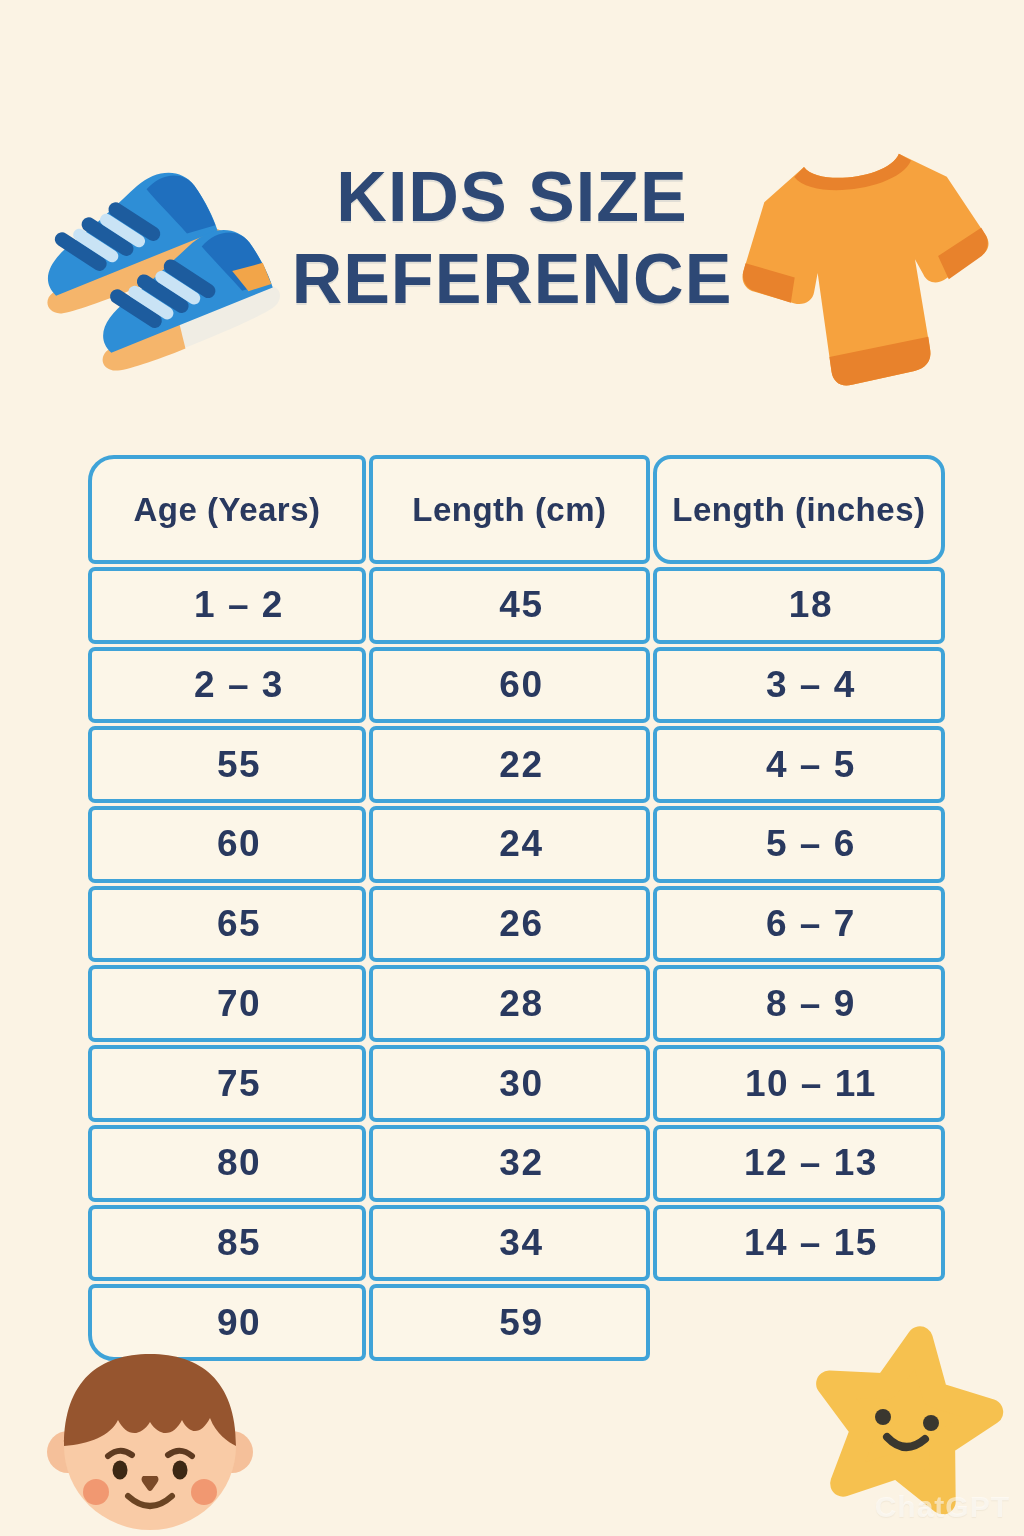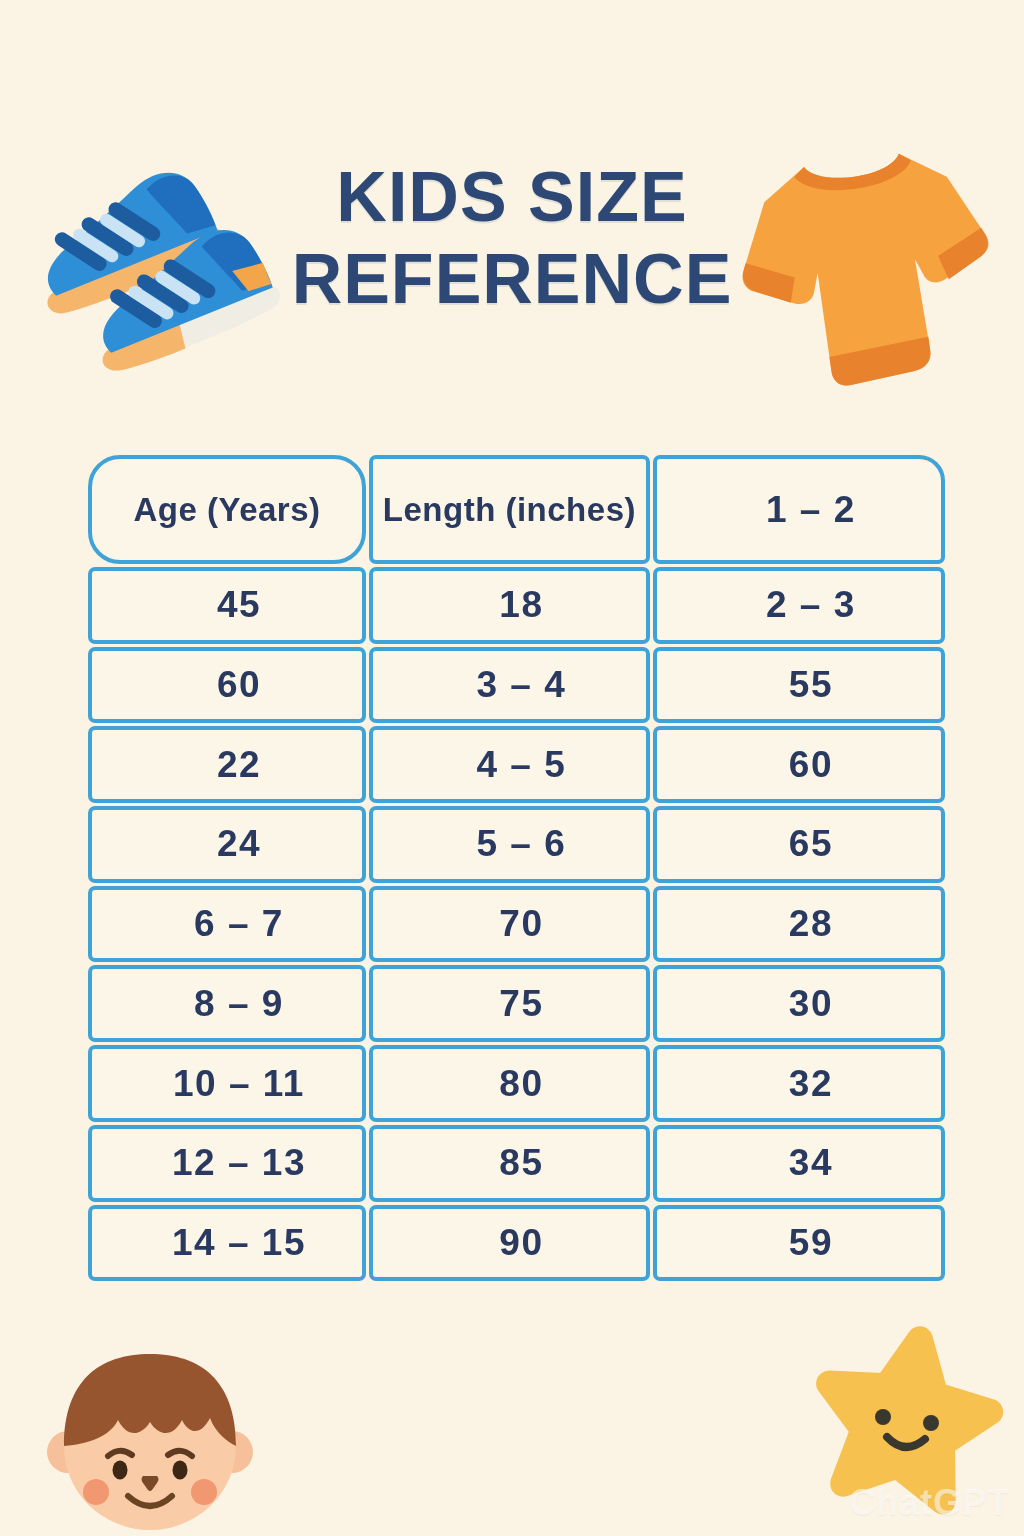--- a/index.html
+++ b/index.html
@@ -23,34 +23,34 @@
     grid-template-rows:109px repeat(10, 1fr);
     gap:3px; box-sizing:border-box; z-index:1;
   }
   .cell{
     border:4.5px solid #3FA3D8; background:#FCF6E8; border-radius:7px;
     display:flex; align-items:center; justify-content:center;
     color:#29395F; font-weight:bold;
   }
   .cell.head{ font-size:33px; letter-spacing:0.5px; }
   .cell.data{ font-size:37px; letter-spacing:1.5px;padding-left:24px; }
-  .cell:nth-child(1){ border-top-left-radius:26px;border-radius:32px; }
-  .cell:nth-child(3){ border-top-right-radius:26px; }
+  .cell:nth-child(1){ border-top-left-radius:26px; }
+  .cell:nth-child(3){ border-top-right-radius:26px;border-radius:18px; }
   .cell:nth-child(31){ border-bottom-left-radius:26px; }
   .cell:nth-child(33){ border-bottom-right-radius:26px; }
   
   .deco{ position:absolute; }
   .deco svg{ display:block; overflow:visible; }
   .sneakers{ left:24px; top:156px; width:276px; height:242px; z-index:2; }
   .tshirt{ left:738px; top:142px; width:258px; height:266px; z-index:2; }
   .boy{ left:52px; top:1340px; width:196px; height:196px; z-index:3; }
   .star{ left:790px; top:1316px; width:230px; height:206px; z-index:3; }
   .watermark{
     position:absolute; right:14px; bottom:12px; z-index:4;
-    font-size:36px; font-weight:bold; letter-spacing:1px;
+    font-size:30px; font-weight:bold; letter-spacing:1px;
     color:rgba(255,255,255,0.55);
     text-shadow:0 1px 1px rgba(160,140,110,0.10);
   }
 </style>
 </head>
 <body>
 
 <div class="canvas">
 
   <div class="title">
@@ -94,39 +94,41 @@
         <path d="M8,85 L46,102 L40,122 L13,109 C6,106 3,99 5,92 Z" fill="#E8822C"></path>
         <path d="M202,83 L164,101 L170,121 L197,107 C204,104 207,97 205,90 Z" fill="#E8822C"></path>
         <path d="M65,170 L147,165 L147,176 C147,185 141,190 132,191 L80,195 C71,196 65,191 65,182 Z" fill="#E8822C"></path>
         <path d="M66,14 C76,32 134,32 144,14 L153,21 C140,43 70,43 57,21 Z" fill="#E8822C"></path>
       </g>
     </svg>
   </div>
 
   <div class="size-table">
     <div class="cell head">Age (Years)</div>
+    <div class="cell head">Length (cm)</div>
     <div class="cell head">Length (inches)</div>
 
     <div class="cell data">1 – 2</div>
     <div class="cell data">45</div>
     <div class="cell data">18</div>
 
     <div class="cell data">2 – 3</div>
     <div class="cell data">60</div>
 
     <div class="cell data">3 – 4</div>
     <div class="cell data">55</div>
     <div class="cell data">22</div>
 
     <div class="cell data">4 – 5</div>
     <div class="cell data">60</div>
     <div class="cell data">24</div>
 
     <div class="cell data">5 – 6</div>
     <div class="cell data">65</div>
+    <div class="cell data">26</div>
 
     <div class="cell data">6 – 7</div>
     <div class="cell data">70</div>
     <div class="cell data">28</div>
 
     <div class="cell data">8 – 9</div>
     <div class="cell data">75</div>
     <div class="cell data">30</div>
 
     <div class="cell data">10 – 11</div>

